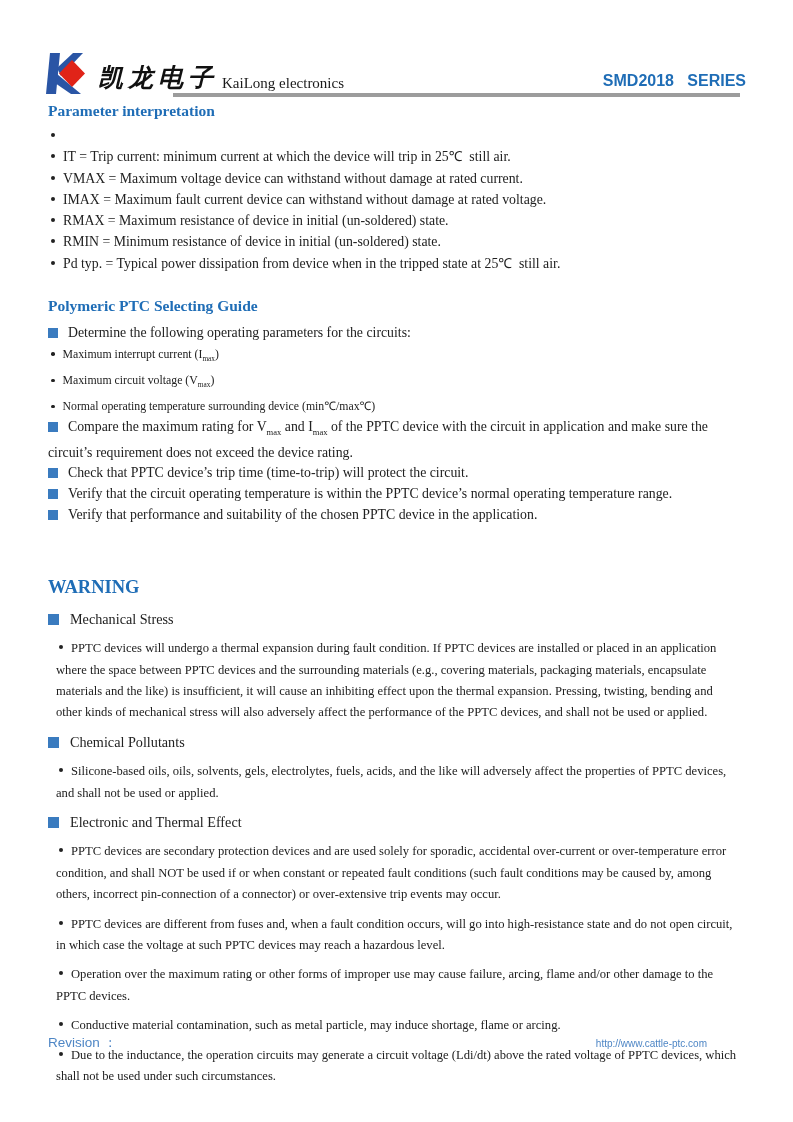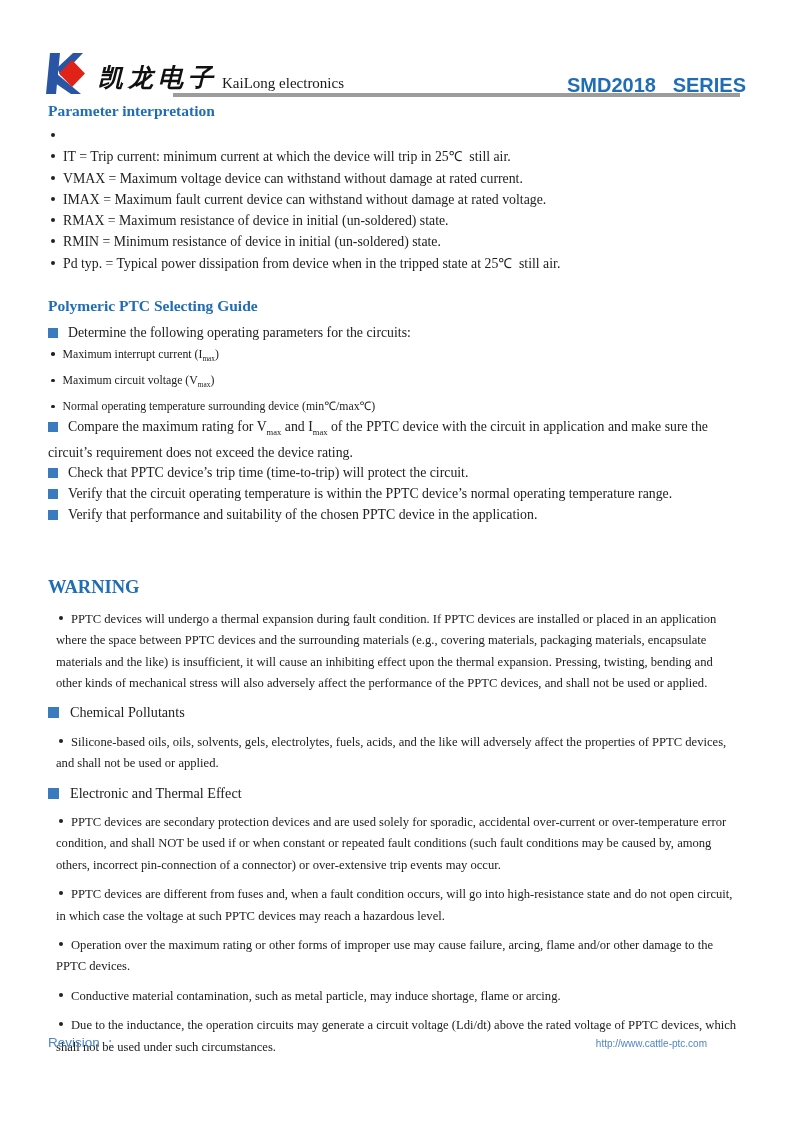--- a/index.html
+++ b/index.html
@@ -7,22 +7,22 @@
         font-family:"Liberation Sans","DejaVu Sans",sans-serif;color:var(--text_dark,#212121);
         overflow:hidden;}
   
   .header{position:relative;height:97px;}
   .logo-row{position:absolute;left:46px;bottom:3px;display:flex;align-items:flex-end;}
   .logo-svg{display:block;}
   .logo-cn{font-family:"DejaVu Serif","Liberation Serif",serif;font-weight:bold;font-style:italic;
            font-size:25px;line-height:1;margin:0 4px 4px 10px;letter-spacing:5px;color:#111;}
   .logo-en{font-family:"Liberation Serif","DejaVu Serif",serif;font-size:15px;line-height:1;
            margin-bottom:3px;color:#1a1a1a;white-space:pre;}
-  .series{position:absolute;right:47px;bottom:0;color:var(--heading_blue,#1f6db6);
-          font-size:20px;font-weight:bold;white-space:pre;}
+  .series{position:absolute;right:47px;bottom:7px;color:var(--heading_blue,#1f6db6);
+          font-size:16px;font-weight:bold;white-space:pre;}
   .rule{position:absolute;left:173px;right:53px;bottom:0;height:4px;background:var(--rule_gray,#9c9c9c);}
   
   .main{padding:0 45px 0 48px;font-family:Liberation Serif, serif;}
   h2.sec{color:var(--heading_blue,#1f6db6);font-size:15.5px;font-weight:bold;margin:0;line-height:20px;}
   #param-title{margin:4px 0 4px 0;}
   #guide-title{margin:22px 0 7px 0;}
   #warning-title{font-size:18.5px;line-height:24px;margin:49px 0 10px 0;}
   ul{list-style:none;margin:0;padding:0;}
   .txt{white-space:pre-wrap;}
   .p-item{font-size:13.8px;line-height:21.3px;}
@@ -83,20 +83,21 @@
       <li class="g-dot"><span class="dt sm"></span><span class="txt"><span>Maximum circuit voltage (V</span><sub>max</sub><span>)</span></span></li>
       <li class="g-dot"><span class="dt sm"></span><span class="txt">Normal operating temperature surrounding device (min℃/max℃)</span></li>
       <li class="g-sq"><span class="sq"></span><span class="txt"><span>Compare the maximum rating for V</span><sub>max</sub><span> and I</span><sub>max</sub><span> of the PPTC device with the circuit in application and make sure the circuit’s requirement does not exceed the device rating.</span></span></li>
       <li class="g-sq"><span class="sq"></span><span class="txt">Check that PPTC device’s trip time (time-to-trip) will protect the circuit.</span></li>
       <li class="g-sq"><span class="sq"></span><span class="txt">Verify that the circuit operating temperature is within the PPTC device’s normal operating temperature range.</span></li>
       <li class="g-sq"><span class="sq"></span><span class="txt">Verify that performance and suitability of the chosen PPTC device in the application.</span></li>
     </ul>
 
     <h2 class="sec" id="warning-title">WARNING</h2>
     <div>
+      <p class="w-head"><span class="sq"></span><span class="txt">Mechanical Stress</span></p>
       <p class="w-para"><span class="dt"></span><span class="txt">PPTC devices will undergo a thermal expansion during fault condition. If PPTC devices are installed or placed in an application where the space between PPTC devices and the surrounding materials (e.g., covering materials, packaging materials, encapsulate materials and the like) is insufficient, it will cause an inhibiting effect upon the thermal expansion. Pressing, twisting, bending and other kinds of mechanical stress will also adversely affect the performance of the PPTC devices, and shall not be used or applied.</span></p>
       <p class="w-head"><span class="sq"></span><span class="txt">Chemical Pollutants</span></p>
       <p class="w-para"><span class="dt"></span><span class="txt">Silicone-based oils, oils, solvents, gels, electrolytes, fuels, acids, and the like will adversely affect the properties of PPTC devices, and shall not be used or applied.</span></p>
       <p class="w-head"><span class="sq"></span><span class="txt">Electronic and Thermal Effect</span></p>
       <p class="w-para"><span class="dt"></span><span class="txt">PPTC devices are secondary protection devices and are used solely for sporadic, accidental over-current or over-temperature error condition, and shall NOT be used if or when constant or repeated fault conditions (such fault conditions may be caused by, among others, incorrect pin-connection of a connector) or over-extensive trip events may occur.</span></p>
       <p class="w-para"><span class="dt"></span><span class="txt">PPTC devices are different from fuses and, when a fault condition occurs, will go into high-resistance state and do not open circuit, in which case the voltage at such PPTC devices may reach a hazardous level.</span></p>
       <p class="w-para"><span class="dt"></span><span class="txt">Operation over the maximum rating or other forms of improper use may cause failure, arcing, flame and/or other damage to the PPTC devices.</span></p>
       <p class="w-para"><span class="dt"></span><span class="txt">Conductive material contamination, such as metal particle, may induce shortage, flame or arcing.</span></p>
       <p class="w-para"><span class="dt"></span><span class="txt">Due to the inductance, the operation circuits may generate a circuit voltage (Ldi/dt) above the rated voltage of PPTC devices, which shall not be used under such circumstances.</span></p>
     </div>

